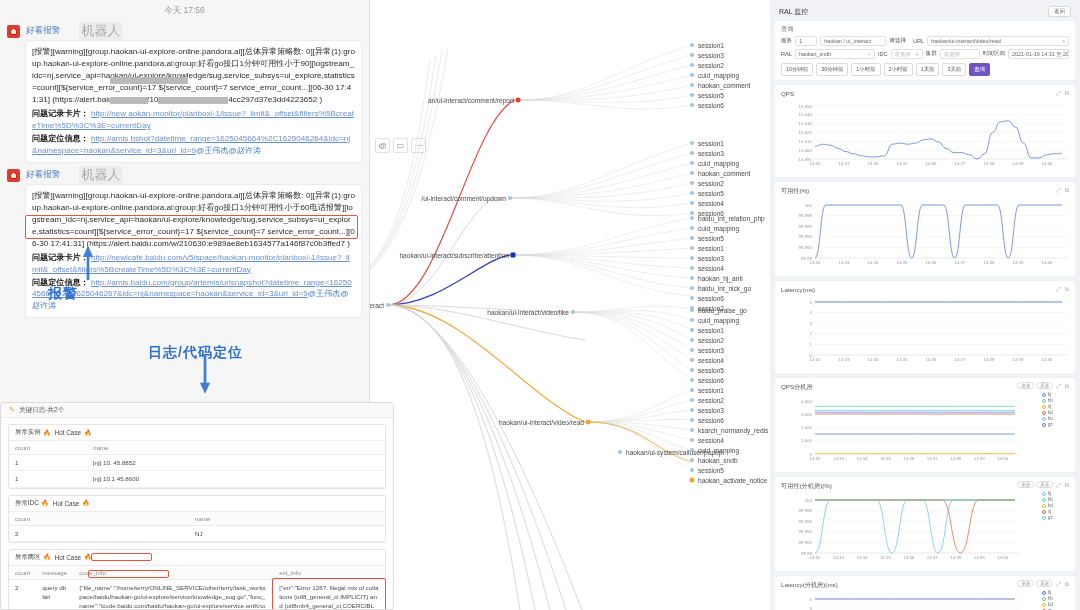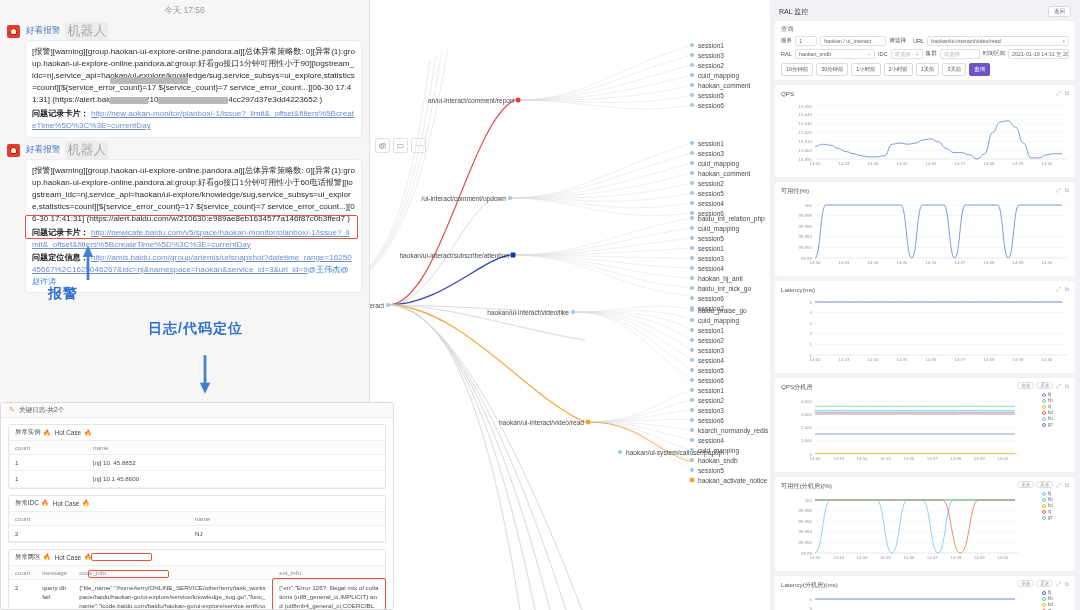--- a/index.html
+++ b/index.html
@@ -29,21 +29,21 @@
     position: absolute; left: 7px; top: 1px;
     width: 13px; height: 13px; border-radius: 2px;
     background: #e03c31;
     display: flex; align-items: center; justify-content: center;
     font-size: 8px; color: #fff;
   }
   .msg-avatar .siren {
     width: 7px; height: 7px; border-radius: 50% 50% 2px 2px;
     background: #fff3c4; border: 1px solid #b11;
   }
-  .msg-head { display: flex; align-items: center; gap: 5px; height: 14px; }
+  .msg-head { display: flex; align-items: center; gap: 19px; height: 14px; }
   .msg-sender { color: #4a76c4; font-size: 8.6px; }
   .msg-tag {
     color: #a8a8a8; font-size: 13px;
     background: #ececec; border-radius: 2px; padding: 0 2px;
   }
   .msg-bubble {
     margin-top: 3px; background: #fff; border-radius: 3px;
     padding: 5px 6px; line-height: 1.48; font-size: 8.1px;
     color: #2b2b2b; word-break: break-all;
     box-shadow: 0 0 0 1px #ececec;
@@ -204,20 +204,24 @@
       <div class="msg-head">
         <span class="msg-sender">好看报警</span>
         <span class="msg-tag">机器人</span>
       </div>
       <div class="msg-bubble">
         <span>[报警][warning][group.haokan-ui-explore-online.pandora.ai][总体异常策略数: 0][异常(1):group.haokan-ui-explore-online.pandora.ai:group:好看go接口1分钟可用性小于90][logstream_idc=nj,service_api=haokan/ui-explore/knowledge/sug,service_subsys=ui_explore,statistics=count][${service_error_count}=17    ${service_count}=7    service_error_count...][06-30 17:41:31] (https://alert.baidu.com/w/210630:8772bb5323924cc297d37e3dd4223652 )</span>
         <div style="margin-top:2px;">
           <span class="lbl">问题记录卡片：</span>
           <a href="#">http://new                                        aokan-monitor/planbox/-1/issue?_limit&amp;_offset&amp;filters%5BcreateTime%5D%3C%3E=currentDay</a>
         </div>
+        <div style="margin-top:1px;">
+          <span class="lbl">问题定位信息：</span>
+          <a href="#">http://amis                                        bshot?datetime_range=1625045664%2C1625046264&amp;idc=nj&amp;namespace=haokan&amp;service_id=3&amp;url_id=9</a><span class="mention">@王伟杰@赵许涛</span>
+        </div>
       </div>
     </div>
 
     <div class="msg" style="margin-top:6px;">
       <div class="msg-avatar">
           <span class="siren"></span>
         </div>
       <div class="msg-head">
         <span class="msg-sender">好看报警</span>
         <span class="msg-tag">机器人</span>
@@ -247,21 +251,21 @@
     <line x1="7" y1="0" x2="7" y2="36" stroke="#3f7fd4" stroke-width="3.2"></line>
     <polygon points="7,47 1,34 13,34" fill="#3f7fd4"></polygon>
   </svg>
 
   <div class="anno" style="left:48px; top:285px;">报警</div>
   <svg class="arrow-v" style="left:82px; top:243px;" width="14" height="40" viewBox="0 0 14 40">
     <line x1="7" y1="40" x2="7" y2="11" stroke="#3f7fd4" stroke-width="3.2"></line>
     <polygon points="7,0 1,13 13,13" fill="#3f7fd4"></polygon>
   </svg>
 
-  <div class="anno" style="left:148px; top:320px;">日志/代码定位</div>
+  <div class="anno" style="left:148px; top:344px;">日志/代码定位</div>
   <svg class="arrow-v" style="left:199px; top:352px;" width="14" height="46" viewBox="0 0 14 46">
     <line x1="7" y1="0" x2="7" y2="34" stroke="#3f7fd4" stroke-width="3.2"></line>
     <polygon points="7,45 1,32 13,32" fill="#3f7fd4"></polygon>
   </svg>
 
   <div class="anno" style="left:672px; top:522px;">监控</div>
   <svg class="arrow-h" style="left:716px; top:527px;" width="48" height="14" viewBox="0 0 48 14">
     <line x1="0" y1="7" x2="36" y2="7" stroke="#3f7fd4" stroke-width="3.2"></line>
     <polygon points="47,7 34,1 34,13" fill="#3f7fd4"></polygon>
   </svg>

